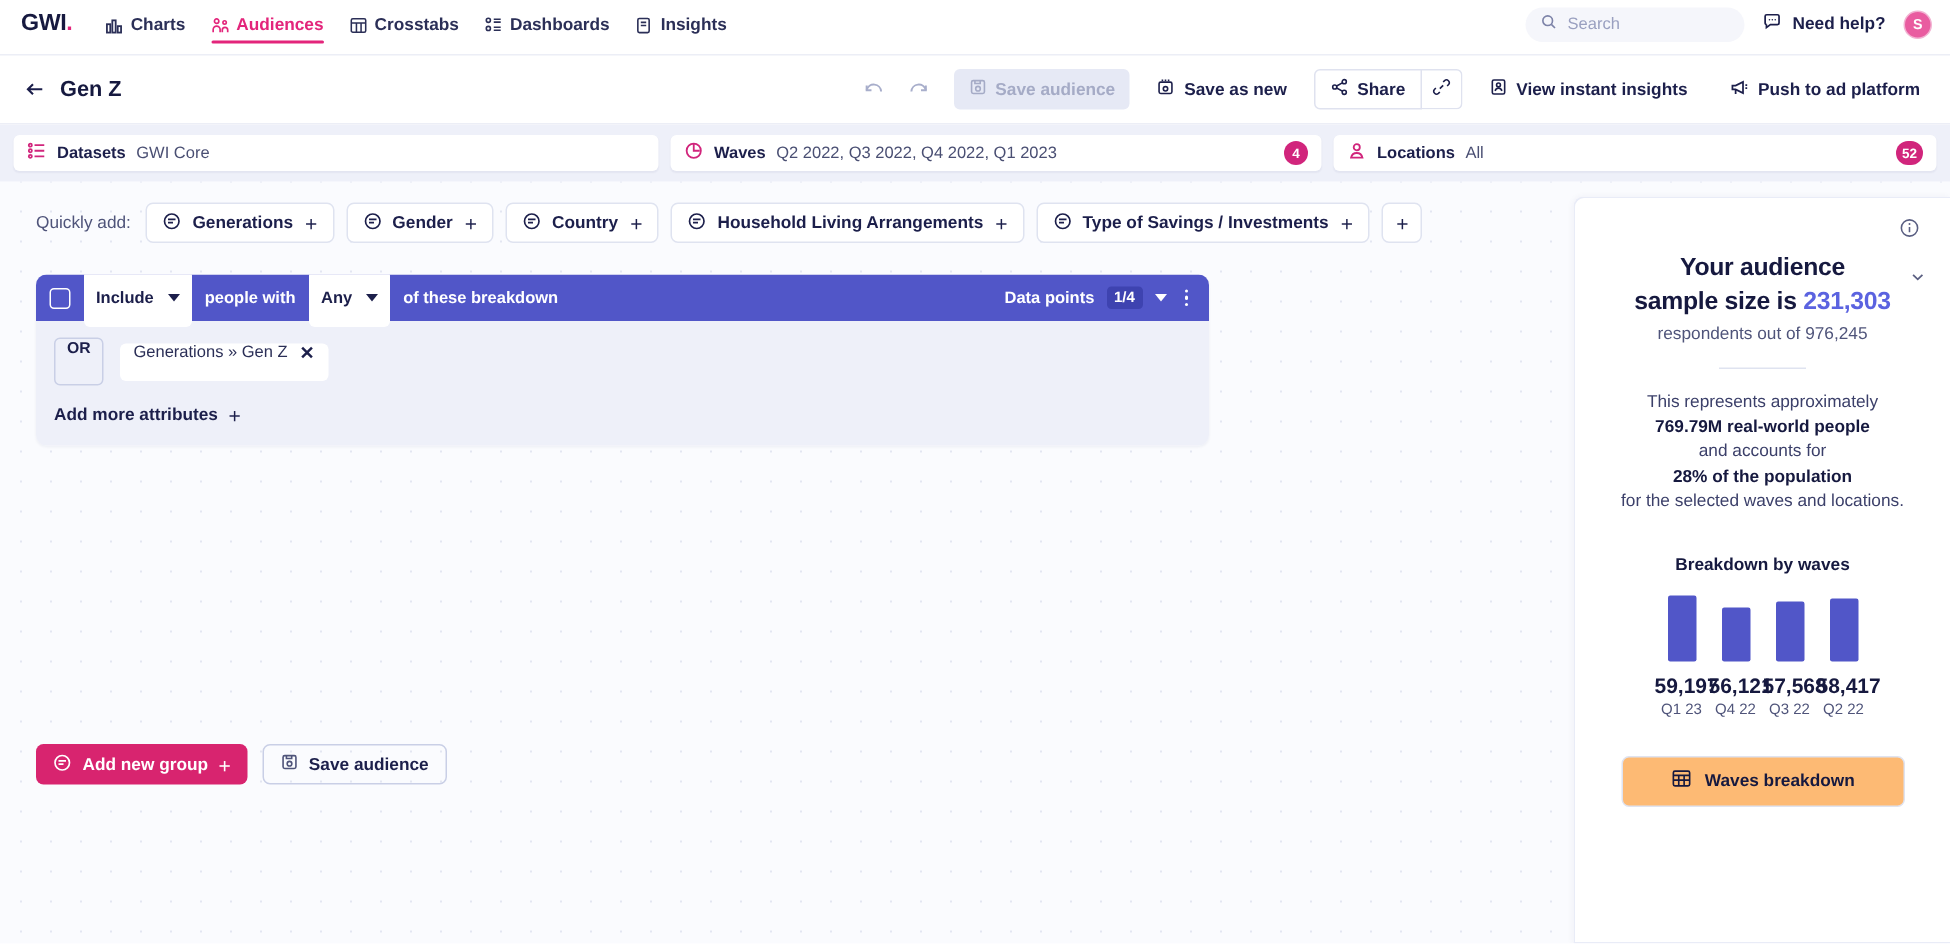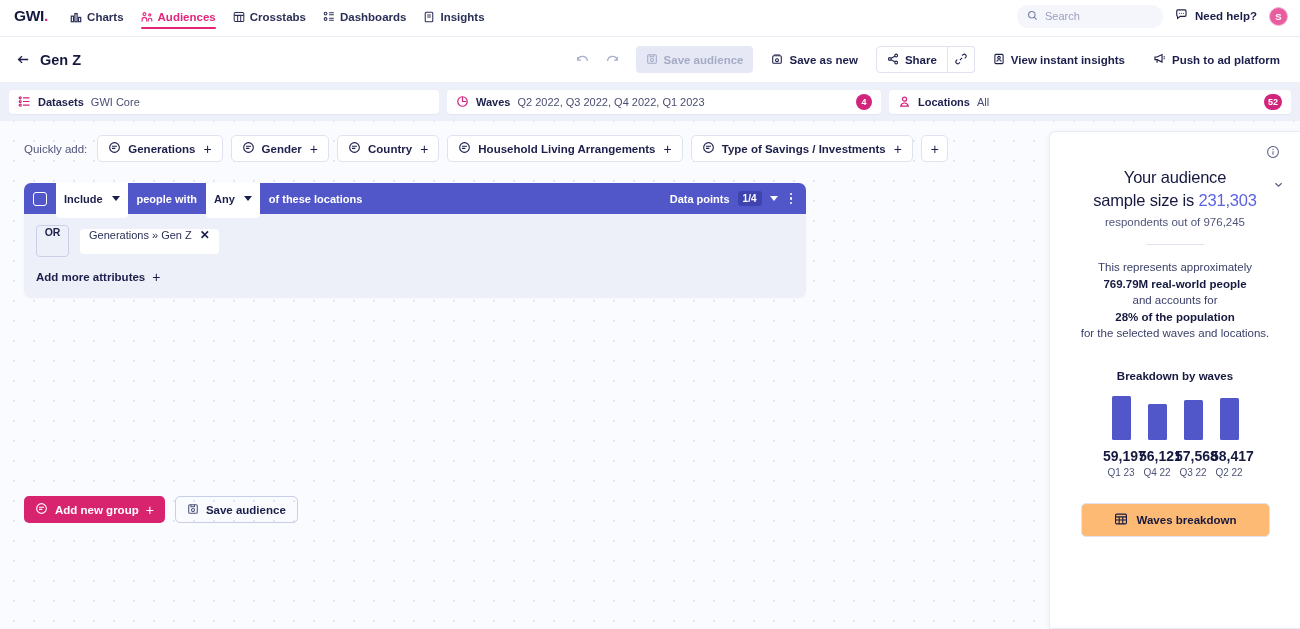--- a/index.html
+++ b/index.html
@@ -195,21 +195,21 @@
     position: absolute; right: 0; top: 10px; bottom: 0; width: 251px;
     background: #fff; border: 1px solid #e9ecf7; border-right: 0;
     border-radius: 7px 0 0 0;
     padding: 13px 20px 0 20px;
     display: flex; flex-direction: column; align-items: center;
     box-shadow: -1px 0 4px rgba(30,35,90,.04);
   }
   .infoicon { align-self: flex-end; color: #5a5f82; cursor: pointer; }
   .sp-head { position: relative; width: 100%; text-align: center; margin-top: 3px; }
   .sp-title {
-    font-size: 16.5px; font-weight: 400; line-height: 23px; color: #16193f;
+    font-size: 16.5px; font-weight: 700; line-height: 23px; color: #16193f;
     letter-spacing: -.2px;
   }
   .sp-title .num { color: #5b63e0; }
   .sp-chev { position: absolute; right: -4px; top: 10px; color: #5a5f82; cursor: pointer; }
   .sp-sub { font-size: 11.5px; color: #4f547a; margin-top: 4px; }
   .sp-rule { width: 58px; height: 1px; background: #dfe3f0; margin: 16px 0 14px 0; }
   .sp-desc { font-size: 11.5px; color: #3c406a; text-align: center; line-height: 16.5px; }
   .sp-desc b { font-weight: 700; color: #16193f; }
   .sp-bdtitle { font-size: 11.5px; font-weight: 700; color: #16193f; margin-top: 28px; }
 
@@ -511,21 +511,21 @@
         <div class="gcheck"></div>
         <div class="gselect">
           <span>Include</span>
           <span class="caret"></span>
         </div>
         <span class="ghtxt">people with</span>
         <div class="gselect">
           <span>Any</span>
           <span class="caret"></span>
         </div>
-        <span class="ghtxt">of these locations</span>
+        <span class="ghtxt">of these breakdown</span>
 
         <div class="ghright">
           <span class="ghtxt">Data points</span>
           <span class="dpbadge">1/4</span>
           <span class="caret white"></span>
           <span class="kebab">
               <i></i>
               <i></i>
               <i></i>
             </span>

